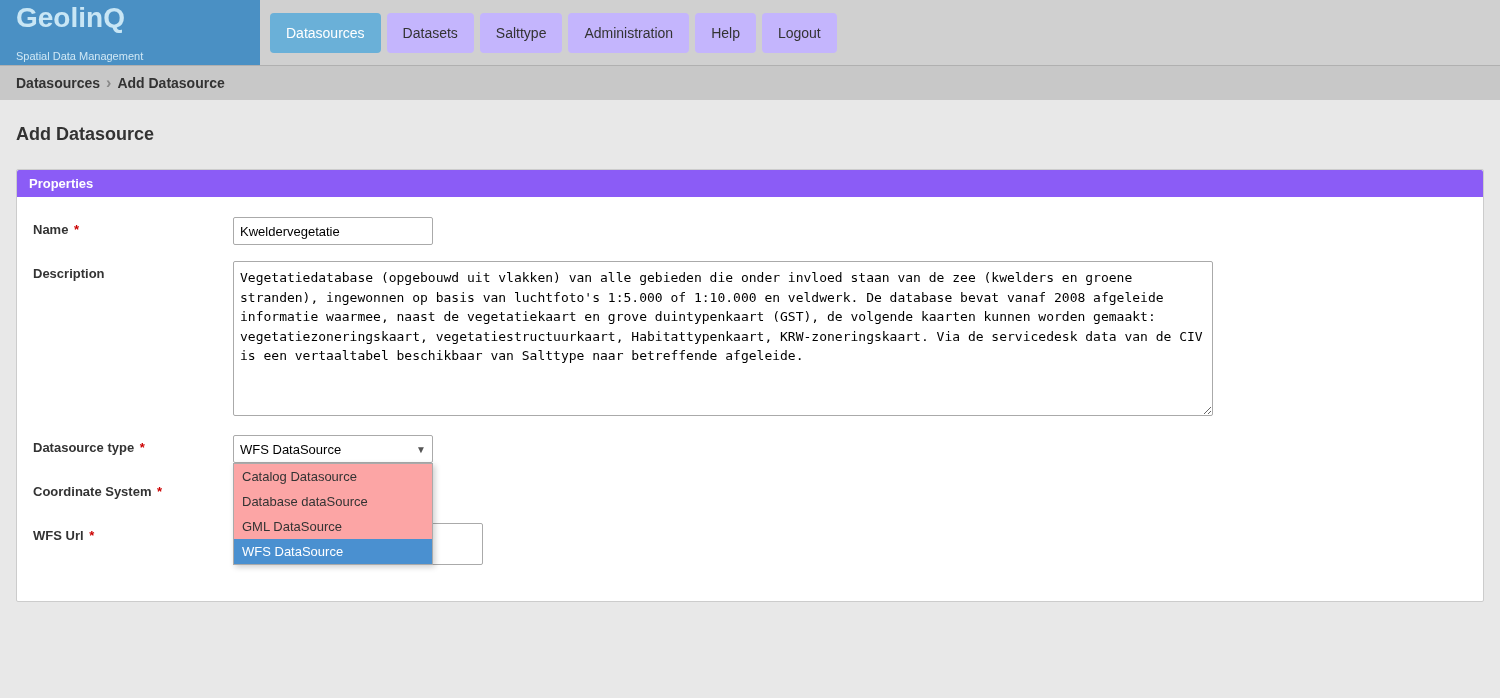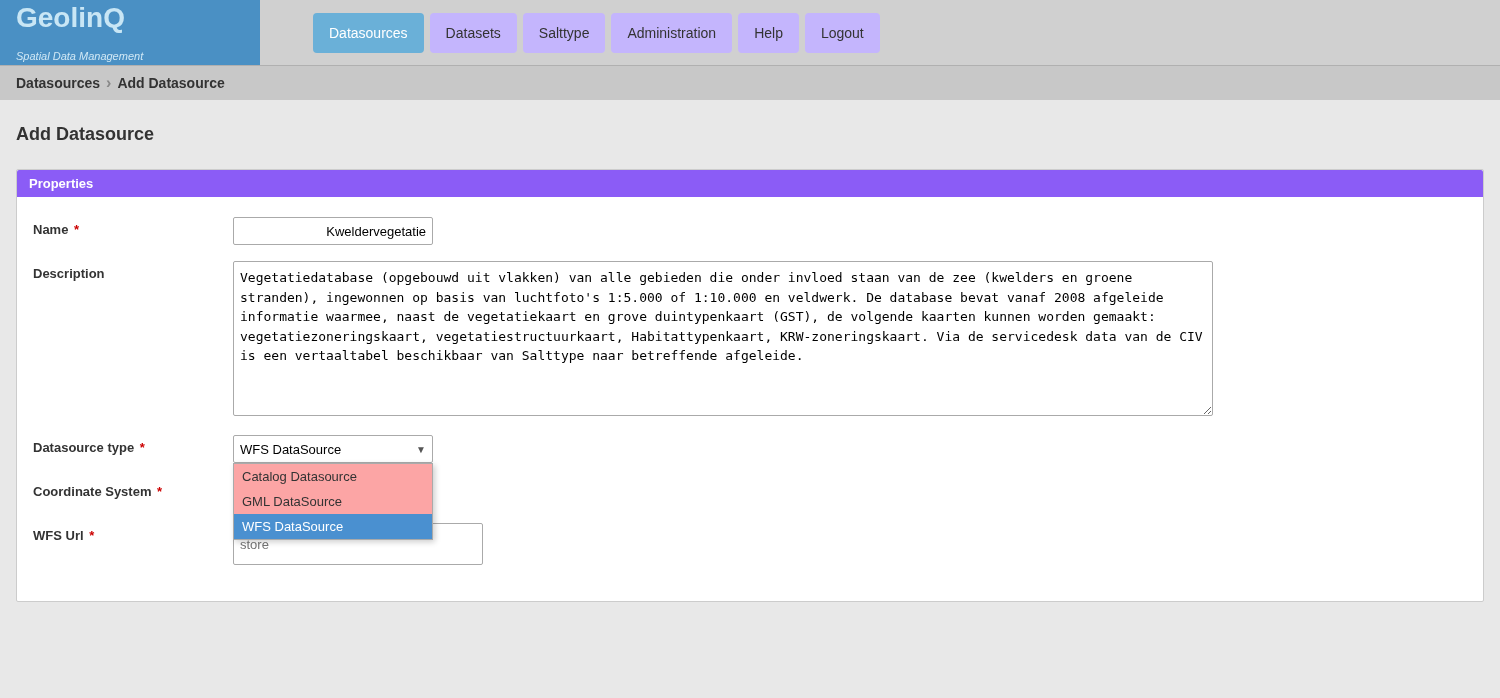--- a/index.html
+++ b/index.html
@@ -4,21 +4,20 @@
   <style>
     * { box-sizing: border-box; margin: 0; padding: 0; }
     body { font-family: Arial, sans-serif; font-size: 13px; background: #e8e8e8; }
 
     
     .header {
       display: flex;
       align-items: stretch;
       background: #d0d0d0;
       height: 65px;
-      gap: 43px;
     }
     .logo {
       background: #4a90c4;
       width: 260px;
       min-width: 260px;
       display: flex;
       flex-direction: column;
       justify-content: center;
       padding: 8px 16px;
       color: white;
@@ -27,21 +26,20 @@
       font-size: 28px;
       font-weight: bold;
       color: white;
       line-height: 1.1;
     }
     .logo-title span { color: #c8e6f5; }
     .logo-subtitle {
       font-size: 11px;
       color: #d0e8f5;
       margin-top: 16px;
-      font-style: italic;
     }
     .nav {
       display: flex;
       align-items: center;
       padding: 0 10px;
       gap: 6px;
       flex: 1;
     }
     .nav-btn {
       background: #c4b5fd;
@@ -135,21 +133,20 @@
       max-width: 600px;
     }
 
     .form-input {
       width: 200px;
       padding: 4px 6px;
       border: 1px solid #aaa;
       border-radius: 2px;
       font-size: 13px;
       height: 28px;
-      text-align: right;
     }
 
     .form-textarea {
       width: 100%;
       max-width: 980px;
       height: 155px;
       padding: 6px;
       border: 1px solid #aaa;
       border-radius: 2px;
       font-size: 13px;
@@ -288,20 +285,21 @@
         </div>
         <div class="form-control">
           
           <div class="dropdown-container">
             <div class="select-display">
               <span>WFS DataSource</span>
               <span class="select-display-arrow">▼</span>
             </div>
             <div class="dropdown-list">
               <div class="dropdown-item">Catalog Datasource</div>
+              <div class="dropdown-item">Database dataSource</div>
               <div class="dropdown-item">GML DataSource</div>
               <div class="dropdown-item selected">WFS DataSource</div>
             </div>
           </div>
         </div>
       </div>
 
       <div class="form-row" style="">
         <div class="form-label">
           <span>Coordinate System</span>

